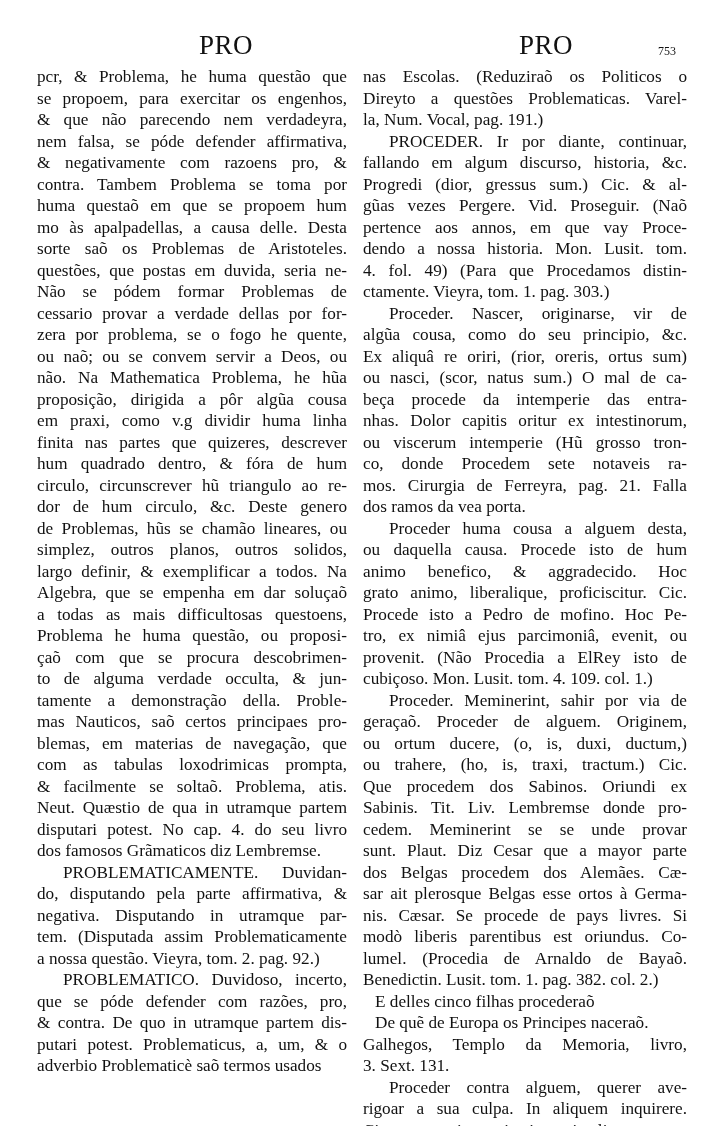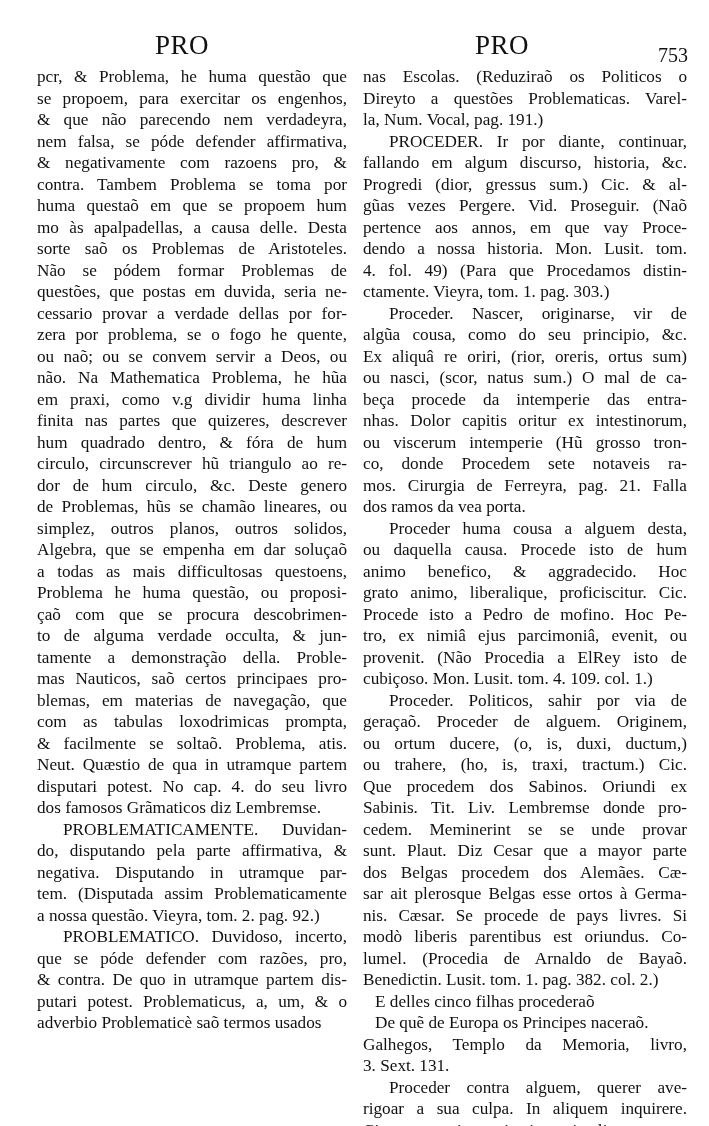--- a/index.html
+++ b/index.html
@@ -1,21 +1,21 @@
 <!DOCTYPE html>
 <html><head>
 <meta charset="utf-8">
 <style>
   html, body { margin: 0; padding: 0; background: #ffffff; }
   body { width: 709px; height: 1126px; position: relative; overflow: hidden;
          font-family: "Liberation Serif", "DejaVu Serif", serif; color: #111; }
-  .header { position: absolute; top: 30px; font-size: 27px; letter-spacing: 0.5px; }
+  .header { position: absolute; top: 30px; font-size: 27px; letter-spacing: 0.5px; margin-left: 44px; }
   #hdr-left { left: 155px; }
   #hdr-right { left: 475px; }
-  #page-num { position: absolute; top: 44px; left: 658px; font-size: 20px; }
+  #page-num { position: absolute; top: 44px; left: 658px; font-size: 12px; }
   .col { position: absolute; top: 66px; font-size: 17.2px; line-height: 21.5px; }
   #col-left { left: 37px; width: 310px; }
   #col-right { left: 363px; width: 324px; }
   .ln { display: block; white-space: nowrap; text-align: justify; text-align-last: justify; height: 21.5px; }
   .ln.last { text-align-last: left; }
   .ln.ind { padding-left: 26px; }
   .ln.verse { padding-left: 12px; text-align-last: left; }
 </style>
 </head>
 <body>
@@ -27,33 +27,35 @@
 <div class="col" id="col-left">
     <span class="ln">pcr, &amp; Problema, he huma questão que</span>
     <span class="ln">se propoem, para exercitar os engenhos,</span>
     <span class="ln">&amp; que não parecendo nem verdadeyra,</span>
     <span class="ln">nem falsa, se póde defender affirmativa,</span>
     <span class="ln">&amp; negativamente com razoens pro, &amp;</span>
     <span class="ln">contra. Tambem Problema se toma por</span>
     <span class="ln">huma questaõ em que se propoem hum</span>
     <span class="ln">mo às apalpadellas, a causa delle. Desta</span>
     <span class="ln">sorte saõ os Problemas de Aristoteles.</span>
+    <span class="ln">questões, que postas em duvida, seria ne-</span>
     <span class="ln">Não se pódem formar Problemas de</span>
-    <span class="ln">questões, que postas em duvida, seria ne-</span>
     <span class="ln">cessario provar a verdade dellas por for-</span>
     <span class="ln">zera por problema, se o fogo he quente,</span>
     <span class="ln">ou naõ; ou se convem servir a Deos, ou</span>
     <span class="ln">não. Na Mathematica Problema, he hũa</span>
+    <span class="ln">proposição, dirigida a pôr algũa cousa</span>
     <span class="ln">em praxi, como v.g dividir huma linha</span>
     <span class="ln">finita nas partes que quizeres, descrever</span>
     <span class="ln">hum quadrado dentro, &amp; fóra de hum</span>
     <span class="ln">circulo, circunscrever hũ triangulo ao re-</span>
     <span class="ln">dor de hum circulo, &amp;c. Deste genero</span>
     <span class="ln">de Problemas, hũs se chamão lineares, ou</span>
     <span class="ln">simplez, outros planos, outros solidos,</span>
+    <span class="ln">largo definir, &amp; exemplificar a todos. Na</span>
     <span class="ln">Algebra, que se empenha em dar soluçaõ</span>
     <span class="ln">a todas as mais difficultosas questoens,</span>
     <span class="ln">Problema he huma questão, ou proposi-</span>
     <span class="ln">çaõ com que se procura descobrimen-</span>
     <span class="ln">to de alguma verdade occulta, &amp; jun-</span>
     <span class="ln">tamente a demonstração della. Proble-</span>
     <span class="ln">mas Nauticos, saõ certos principaes pro-</span>
     <span class="ln">blemas, em materias de navegação, que</span>
     <span class="ln">com as tabulas loxodrimicas prompta,</span>
     <span class="ln">&amp; facilmente se soltaõ. Problema, atis.</span>
@@ -94,21 +96,21 @@
     <span class="ln">mos. Cirurgia de Ferreyra, pag. 21. Falla</span>
     <span class="ln last">dos ramos da vea porta.</span>
     <span class="ln ind">Proceder huma cousa a alguem desta,</span>
     <span class="ln">ou daquella causa. Procede isto de hum</span>
     <span class="ln">animo benefico, &amp; aggradecido. Hoc</span>
     <span class="ln">grato animo, liberalique, proficiscitur. Cic.</span>
     <span class="ln">Procede isto a Pedro de mofino. Hoc Pe-</span>
     <span class="ln">tro, ex nimiâ ejus parcimoniâ, evenit, ou</span>
     <span class="ln">provenit. (Não Procedia a ElRey isto de</span>
     <span class="ln last">cubiçoso. Mon. Lusit. tom. 4. 109. col. 1.)</span>
-    <span class="ln ind">Proceder. Politicos, sahir por via de</span>
+    <span class="ln ind">Proceder. Meminerint, sahir por via de</span>
     <span class="ln">geraçaõ. Proceder de alguem. Originem,</span>
     <span class="ln">ou ortum ducere, (o, is, duxi, ductum,)</span>
     <span class="ln">ou trahere, (ho, is, traxi, tractum.) Cic.</span>
     <span class="ln">Que procedem dos Sabinos. Oriundi ex</span>
     <span class="ln">Sabinis. Tit. Liv. Lembremse donde pro-</span>
     <span class="ln">cedem. Meminerint se se unde provar</span>
     <span class="ln">sunt. Plaut. Diz Cesar que a mayor parte</span>
     <span class="ln">dos Belgas procedem dos Alemães. Cæ-</span>
     <span class="ln">sar ait plerosque Belgas esse ortos à Germa-</span>
     <span class="ln">nis. Cæsar. Se procede de pays livres. Si</span>

